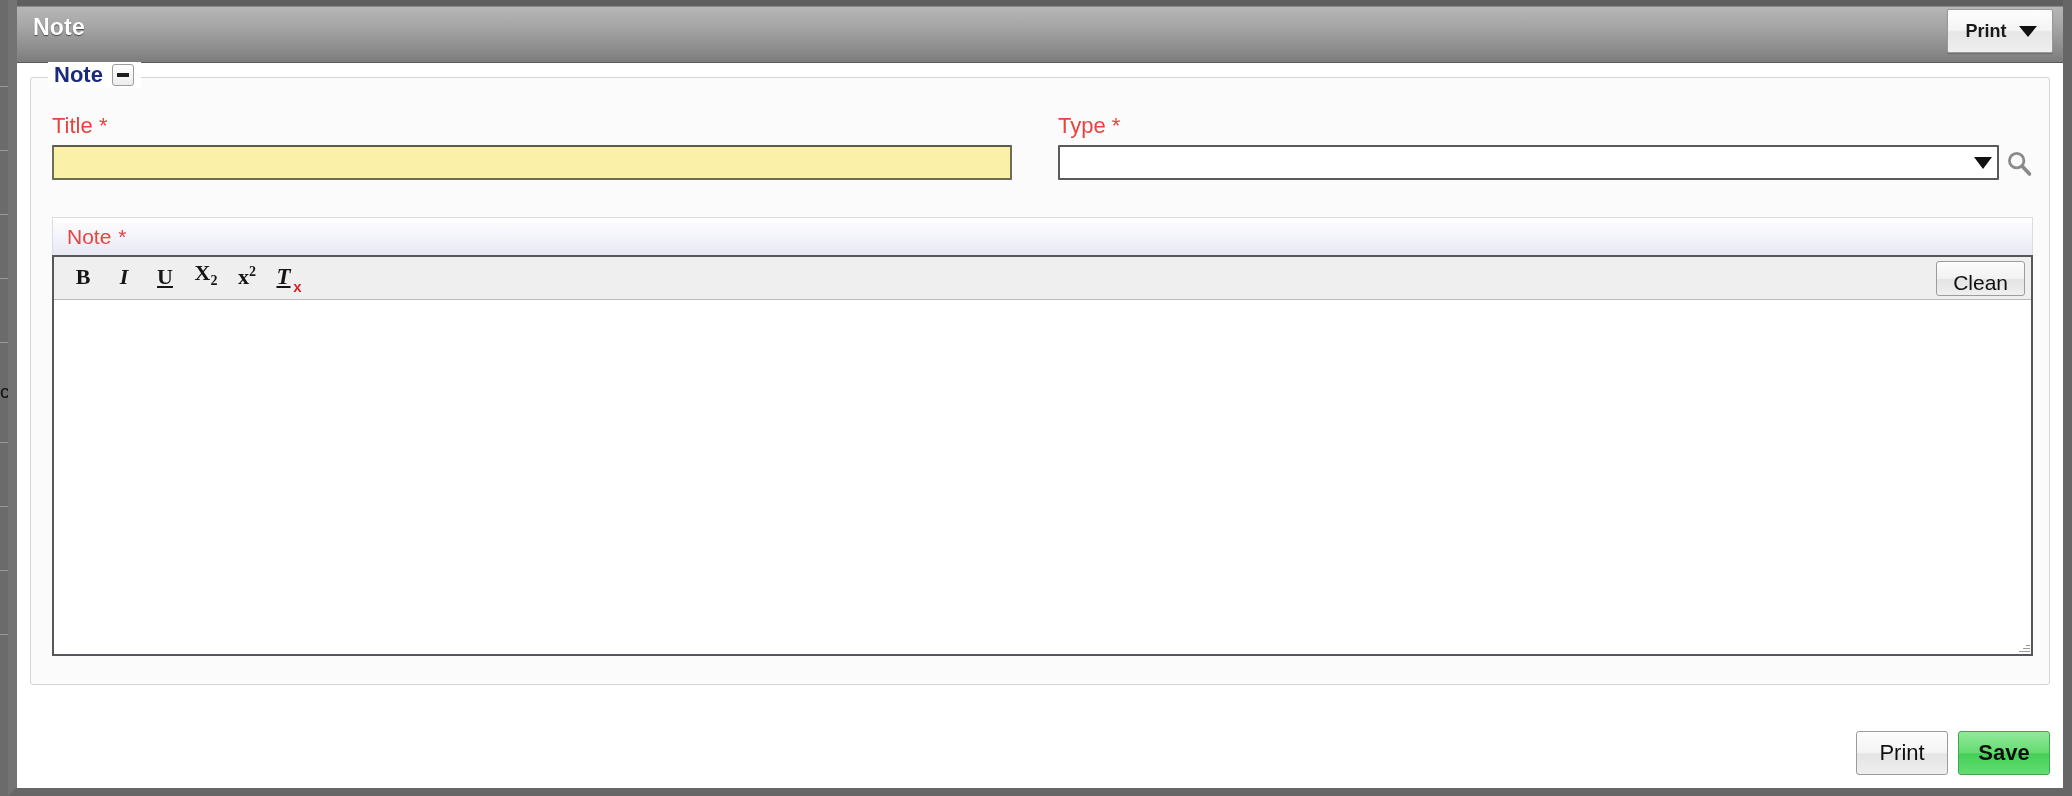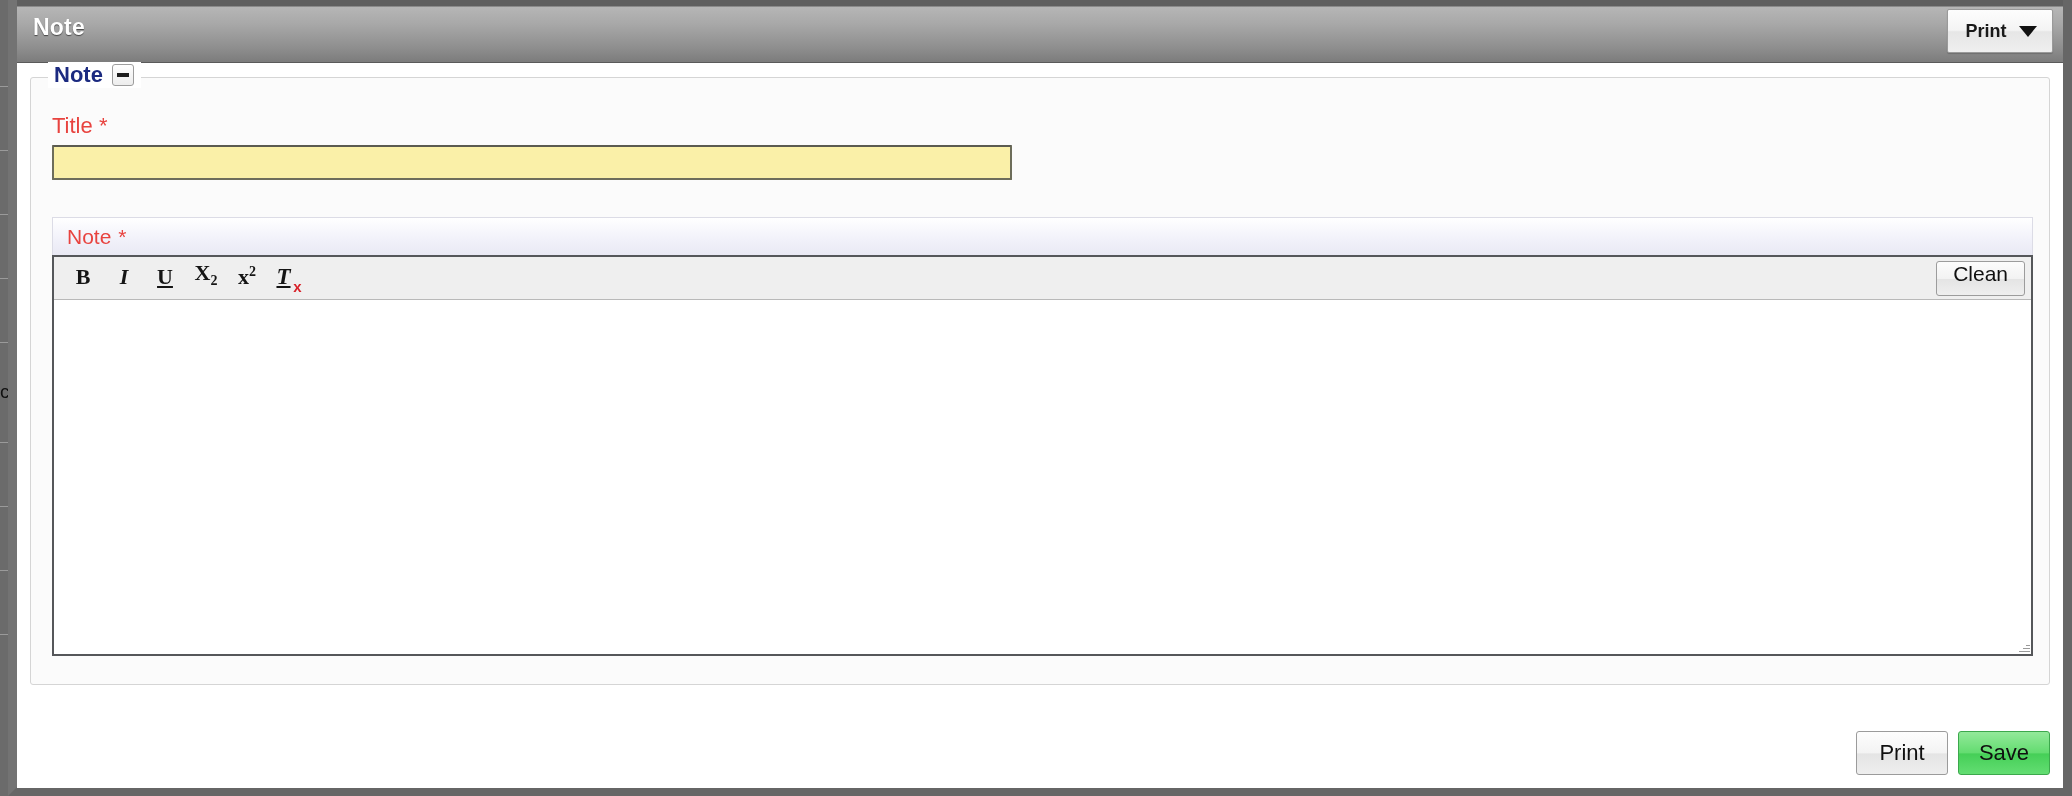--- a/index.html
+++ b/index.html
@@ -335,21 +335,21 @@
     font-family: "Liberation Sans", sans-serif;
   }
   .clean-btn {
     position: absolute;
     right: 6px;
     top: 4px;
     height: 35px;
     padding: 0 16px;
     box-sizing: border-box;
     display: flex;
-    align-items: flex-start;
+    align-items: flex-end;
     justify-content: center;
     font-size: 21px;
     color: #101010;
     background: linear-gradient(to bottom, #fcfcfc 0%, #f2f2f2 50%, #e4e4e4 52%, #efefef 100%);
     border: 1px solid #9c9c9c;
     border-radius: 3px;
     cursor: pointer;
   }
   .editor-canvas {
     flex: 1 1 auto;
@@ -395,21 +395,21 @@
     cursor: pointer;
     color: #101010;
   }
   .btn-cancel {
     background: linear-gradient(to bottom, #fdfdfd 0%, #f3f3f3 50%, #e4e4e4 52%, #eeeeee 100%);
     border: 1px solid #9b9b9b;
   }
   .btn-save {
     background: linear-gradient(to bottom, #93e99a 0%, #63dc70 50%, #45cf57 52%, #63dd72 100%);
     border: 1px solid #3ca84c;
-    font-weight: normal;
+    font-weight: bold;
   }
 </style>
 </head>
 <body>
 
 <div class="page-backdrop">
   <div class="bg-left-col"></div>
   <div class="bg-right-col"></div>
 
   <div class="bg-rule" style="left:0;top:86px;width:9px;"></div>
@@ -445,20 +445,33 @@
         <span class="collapse-btn">
           <i></i>
         </span>
       </div>
 
       <div class="field-title">
         <label class="field-label"><span>Title</span> <span class="req-star">*</span></label>
         <input class="input-title" type="text" placeholder="" style="">
       </div>
 
+      <div class="field-type">
+        <label class="field-label"><span>Type</span> <span class="req-star">*</span></label>
+        <div class="type-wrap">
+          <div class="select-shell">
+            <input class="input-type" type="text" placeholder="" style="">
+            <span class="select-caret"></span>
+          </div>
+          <svg class="lookup-icon" viewBox="0 0 24 24">
+            <circle cx="10" cy="10" r="6.2" fill="none" stroke="#8a8a8a" stroke-width="2.4"></circle>
+            <line x1="14.6" y1="14.6" x2="21" y2="21.4" stroke="#8a8a8a" stroke-width="3.2" stroke-linecap="round"></line>
+          </svg>
+        </div>
+      </div>
 
       <div class="note-block">
 
         <div class="note-header">
           <span>Note</span>
             <span style="margin-left:7px;">*</span>
         </div>
 
         <div class="editor">
 

